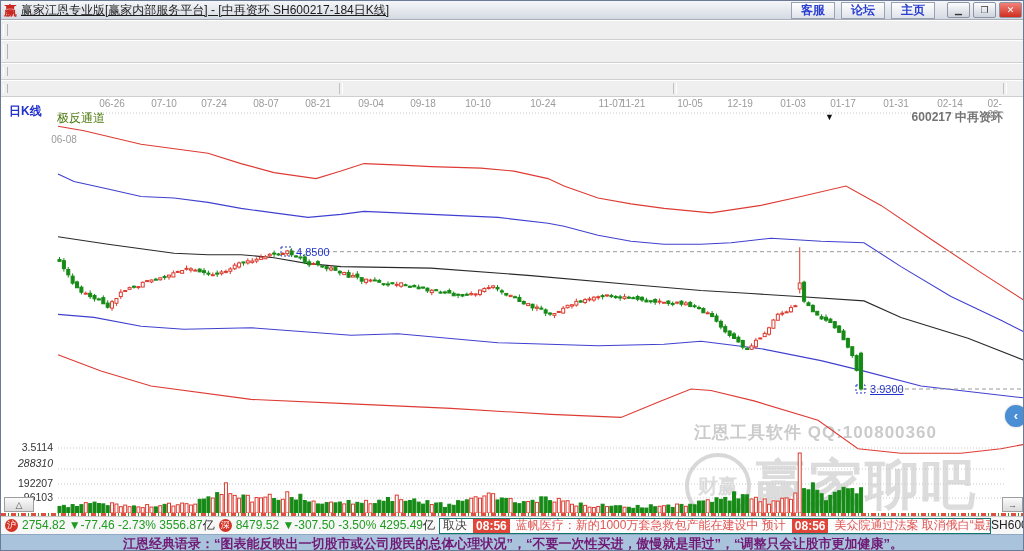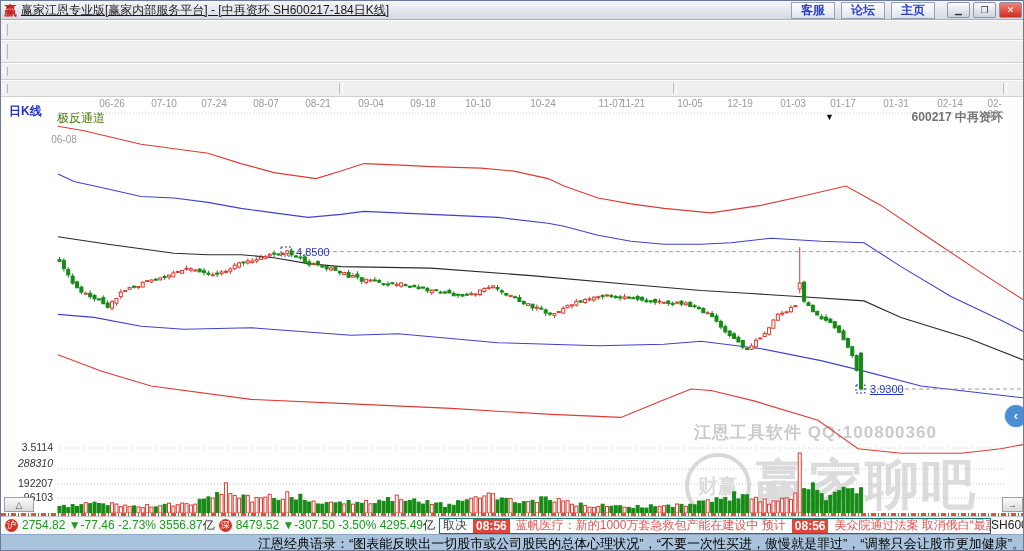--- a/index.html
+++ b/index.html
@@ -40,21 +40,21 @@
   .statusbar{position:absolute;left:0;top:515px;width:1024px;height:18px;background:#f7f7f7;border-top:1px solid #c9c9c9;display:flex;align-items:center;font-size:12px;box-sizing:border-box;}
   .mkt-icon{display:inline-block;width:13px;height:13px;border-radius:50%;background:#d43326;color:#fff;font-size:9px;line-height:13px;text-align:center;margin:0 4px;flex:none;}
   .mkt-vals{color:#1e9b20;white-space:nowrap;flex:none;}
   .mkt-vals .unit{color:#222;}
   .ticker{flex:none;width:552px;margin-left:4px;height:16px;overflow:hidden;white-space:nowrap;border:1px solid #0f766e;background:#fdfdfd;display:flex;align-items:center;box-sizing:border-box;}
   .tk-plain{color:#444;margin:0 3px;}
   .tk-time{background:#e0463a;color:#fff;padding:0 3px;margin:0 3px;font-weight:bold;}
   .tk-head{color:#e05552;margin:0 3px;}
   .sym-status{margin-left:auto;margin-right:6px;color:#222;white-space:nowrap;}
   
-  .quotebar{position:absolute;left:0;top:533px;width:1024px;height:18px;background:#a9c3dc;border-top:1px solid #8fa9c2;color:#000000;font-size:13px;font-weight:normal;text-align:right;line-height:17px;box-sizing:border-box;white-space:nowrap;}
+  .quotebar{position:absolute;left:0;top:533px;width:1024px;height:18px;background:#a9c3dc;border-top:1px solid #8fa9c2;color:#701a75;font-size:13px;font-weight:bold;text-align:center;line-height:17px;box-sizing:border-box;white-space:nowrap;}
 </style>
 </head>
 <body>
 
 <div class="app">
 
   <div class="titlebar">
     <span class="logo">赢</span>
     <span class="title">赢家江恩专业版[赢家内部服务平台] - [中再资环  SH600217-184日K线]</span>
     <span class="tb-links" id="tb-links">

